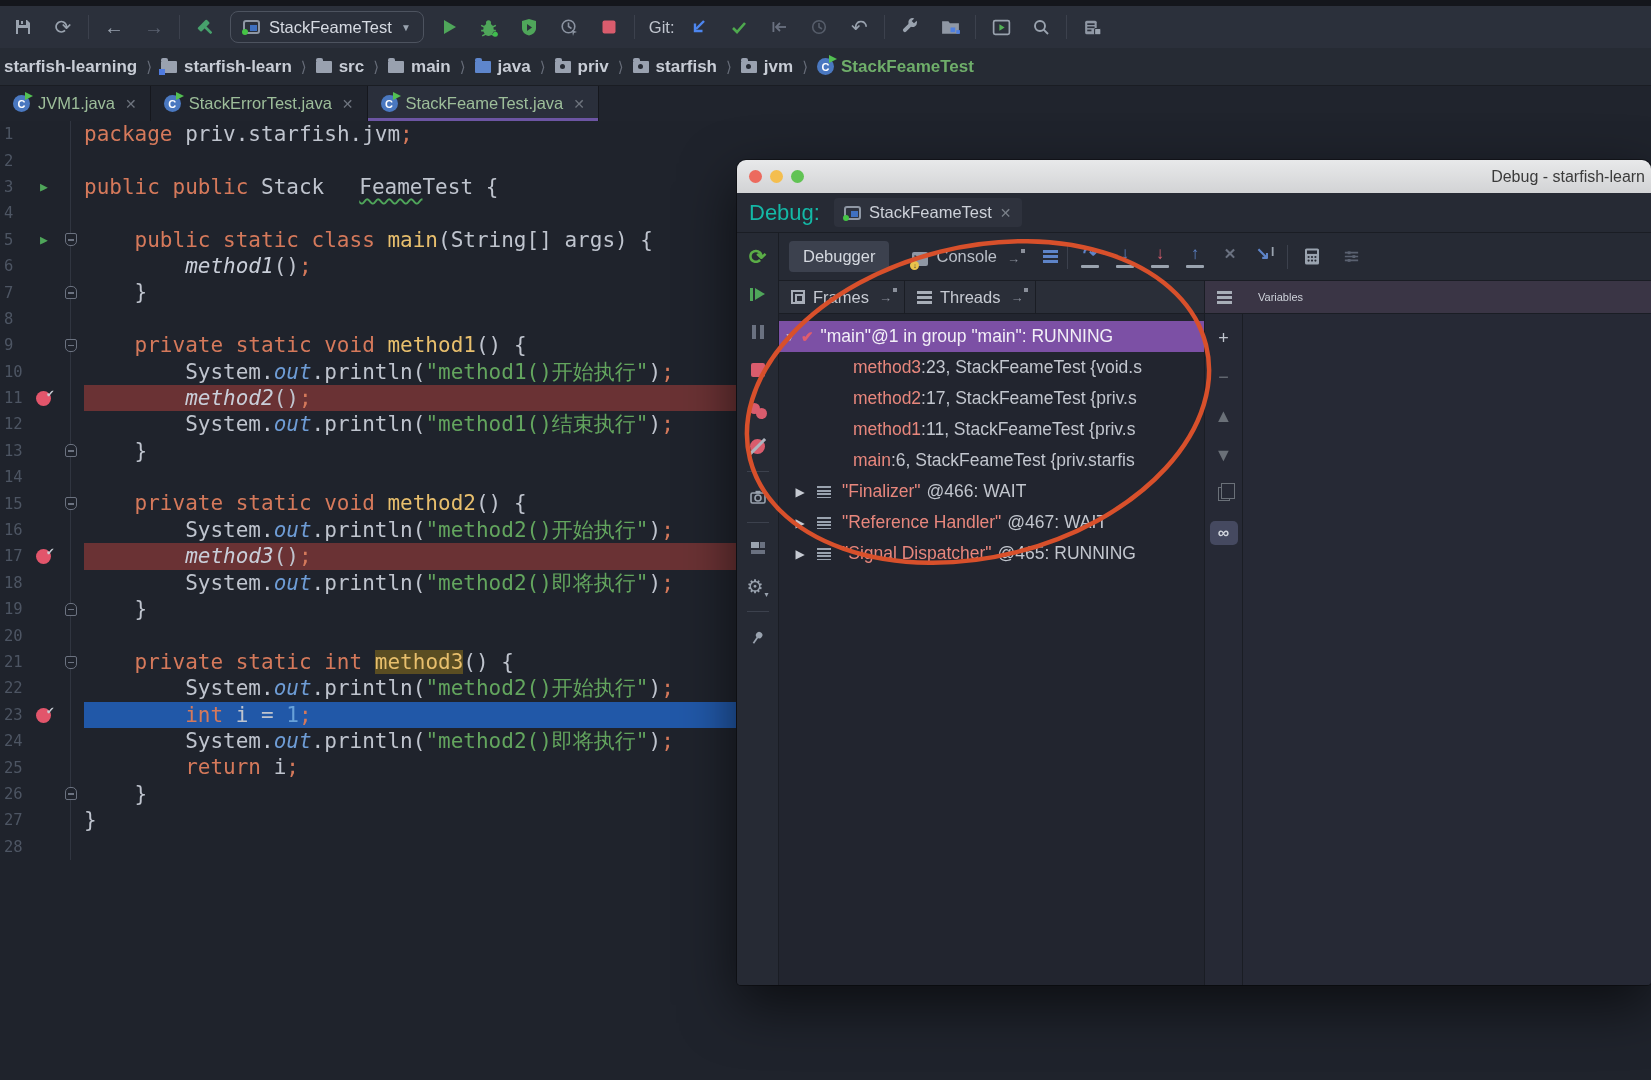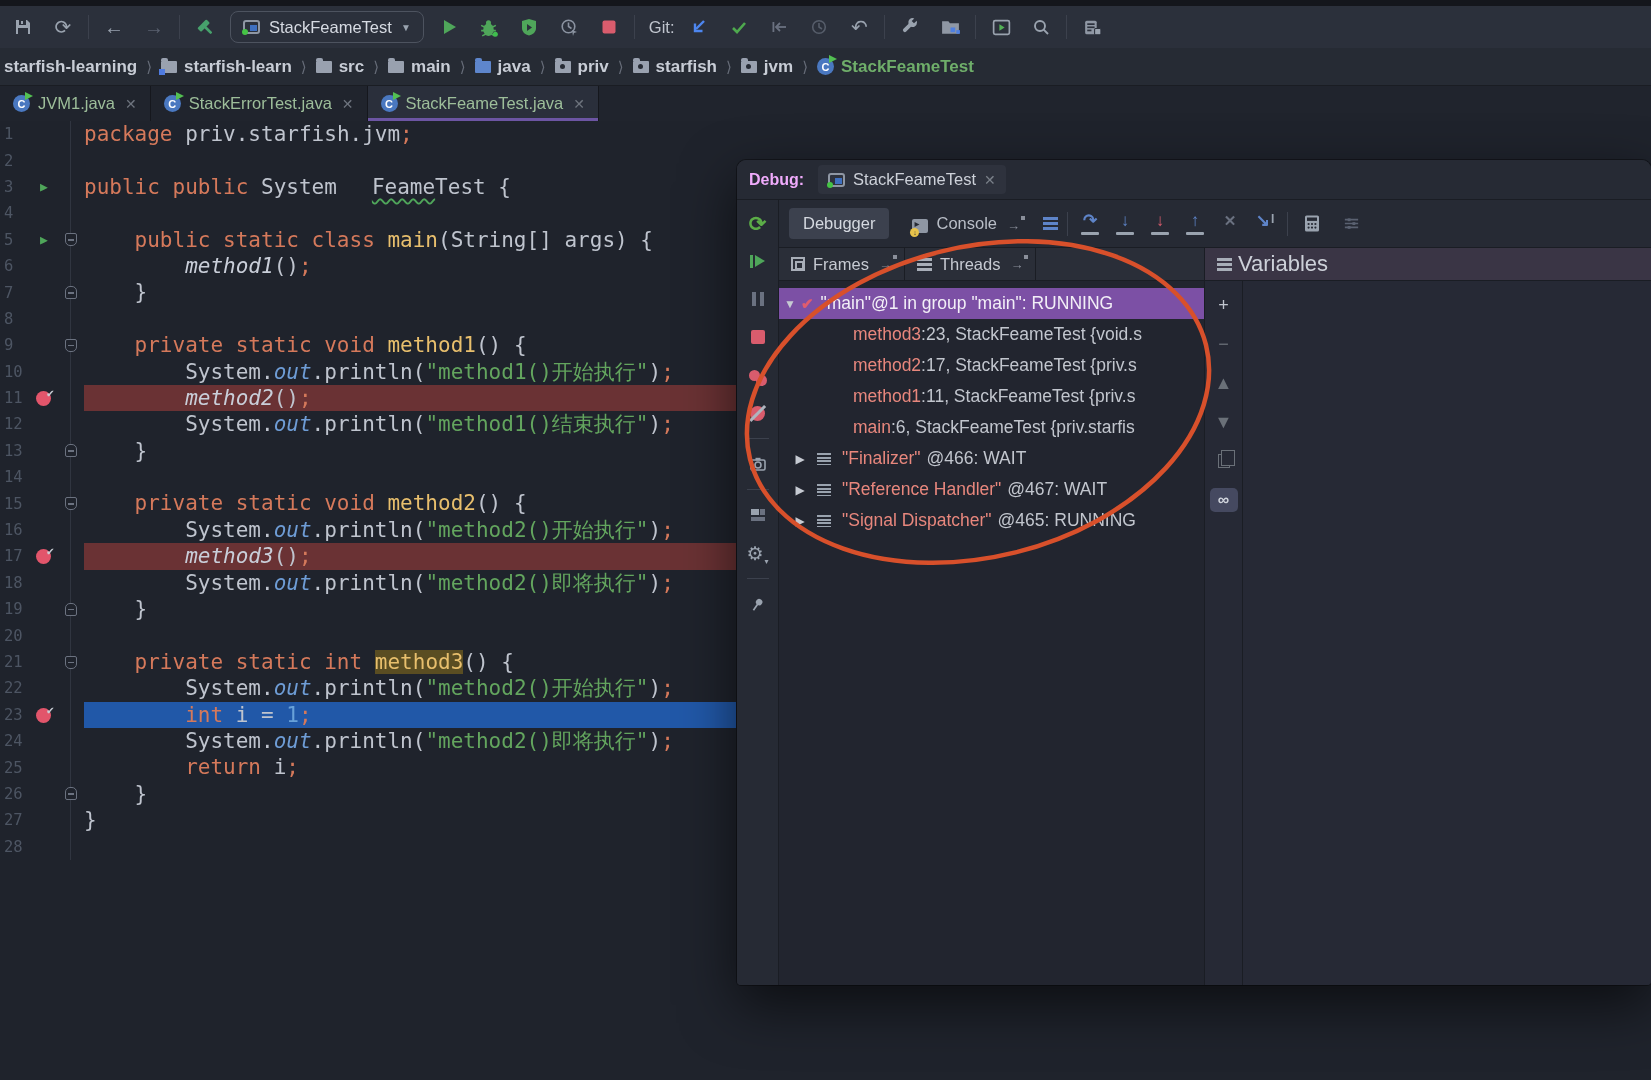--- a/index.html
+++ b/index.html
@@ -91,21 +91,21 @@
   .dbg-window { position:absolute; left:737px; top:160px; width:914px; height:825px; z-index:20;
     border-radius:9px 9px 4px 4px; box-shadow:0 20px 55px rgba(0,0,0,.6), 0 0 0 1px #14161C;
     display:flex; flex-direction:column; overflow:hidden; background:#262A34; }
   .dbg-titlebar { height:33px; flex:none; background:linear-gradient(#E8E9EA,#D2D3D5);
     display:flex; align-items:center; padding:0 12px; position:relative; }
   .light { width:13px; height:13px; border-radius:50%; margin-right:8px; flex:none; }
   .light.red { background:#EC6A5E; } .light.yellow { background:#F4BE4F; } .light.green { background:#61C354; }
   .dbg-title { position:absolute; right:6px; color:#3B3B3B; font-size:16px; white-space:nowrap; }
   .dbg-header { height:40px; flex:none; background:#262A34; display:flex; align-items:center;
     gap:14px; padding:0 12px; border-bottom:1px solid #1A1D24; }
-  .dbg-label { color:#f0abfc; font-size:16px;font-weight:bold; }
+  .dbg-label { color:#14b8a6; font-size:22px; }
   .session-tab { display:flex; align-items:center; gap:8px; background:#2E323D; border-radius:4px;
     padding:5px 10px; color:#CDD1D9; font-size:16.5px; }
   .sess-x { color:#7A8089; font-size:14px; }
   .dbg-body { flex:1; display:flex; min-height:0; }
   .dbg-leftstrip { width:42px; flex:none; background:#262A34; border-right:1px solid #1A1D24;
     display:flex; flex-direction:column; align-items:center; padding-top:10px; gap:12px; }
   .lsbtn { width:26px; height:26px; display:flex; align-items:center; justify-content:center; flex:none; }
   .hsep { width:22px; height:1px; background:#3C414D; flex:none; }
   .g-rerun { color:#5BAD47; font-size:21px; font-weight:bold; line-height:1; }
   .resume-ic { display:flex; align-items:center; gap:2px; }
@@ -165,21 +165,21 @@
   .list-row.frame { padding-left:74px; }
   .fm-name { color:#E8877D; }
   .fm-rest { color:#C2C6CE; }
   .list-row.thread { padding-left:10px; gap:6px; }
   .th-ic { width:14px; height:12px; flex:none; margin-right:5px;
     background:repeating-linear-gradient(to bottom,#9AA3AF 0 2px,transparent 2px 3.6px); }
   .th-name { color:#E8877D; }
 
   .pane-vars { flex:1; display:flex; flex-direction:column; min-width:0; }
   .vars-header { height:33px; flex:none; background:#3A3545; border-bottom:1px solid #1A1D24;
-    display:flex; align-items:center; gap:6px; padding:0 12px; color:#CDD1D9; font-size:22px; }
+    display:flex; align-items:center; gap:26px; padding:0 12px; color:#CDD1D9; font-size:11px; }
   .vars-body { flex:1; display:flex; min-height:0; }
   .watchstrip { width:38px; flex:none; background:#262935; border-right:1px solid #1A1D24;
     display:flex; flex-direction:column; align-items:center; padding-top:12px; gap:15px; }
   .wbtn { width:28px; height:24px; display:flex; align-items:center; justify-content:center;
     font-size:18px; color:#C0C5CE; border-radius:5px; }
   .wbtn.dim { color:#6A7078; }
   .wbtn.active { background:#454960; color:#D0D4DC; font-size:16px; font-weight:bold; }
   .copy-ic { position:relative; width:12px; height:14px; border:1.5px solid #6A7078; }
   .copy-ic::after { content:''; position:absolute; left:2px; top:-5px; width:12px; height:14px;
     border:1.5px solid #6A7078; background:#262935; }
@@ -403,21 +403,21 @@
         <span class="gut"></span>
         <span class="fold"></span>
         <span class="code-text"></span>
       </div>
       <div class="code-line">
         <span class="ln">3</span>
         <span class="gut">
           <span class="run-arrow">▶</span>
         </span>
         <span class="fold"></span>
-        <span class="code-text"><span class="tk-kw">public public</span><span class="tk-pl"> System</span><span class="tk-wavy">Feame</span><span class="tk-pl">Test {</span></span>
+        <span class="code-text"><span class="tk-kw">public public</span><span class="tk-pl"> Stack</span><span class="tk-wavy">Feame</span><span class="tk-pl">Test {</span></span>
       </div>
       <div class="code-line">
         <span class="ln">4</span>
         <span class="gut"></span>
         <span class="fold"></span>
         <span class="code-text"></span>
       </div>
       <div class="code-line">
         <span class="ln">5</span>
         <span class="gut">
@@ -591,20 +591,26 @@
       </div>
       <div class="code-line">
         <span class="ln">28</span>
         <span class="gut"></span>
         <span class="fold"></span>
         <span class="code-text"></span>
       </div>
     </div>
 
   <div class="dbg-window">
+    <div class="dbg-titlebar">
+      <span class="light red"></span>
+      <span class="light yellow"></span>
+      <span class="light green"></span>
+      <span class="dbg-title">Debug - starfish-learn</span>
+    </div>
     <div class="dbg-header">
       <span class="dbg-label">Debug:</span>
       <div class="session-tab">
         <span class="appwin"></span>
         <span>StackFeameTest</span>
         <span class="sess-x">✕</span>
       </div>
     </div>
     <div class="dbg-body">
       <div class="dbg-leftstrip">

